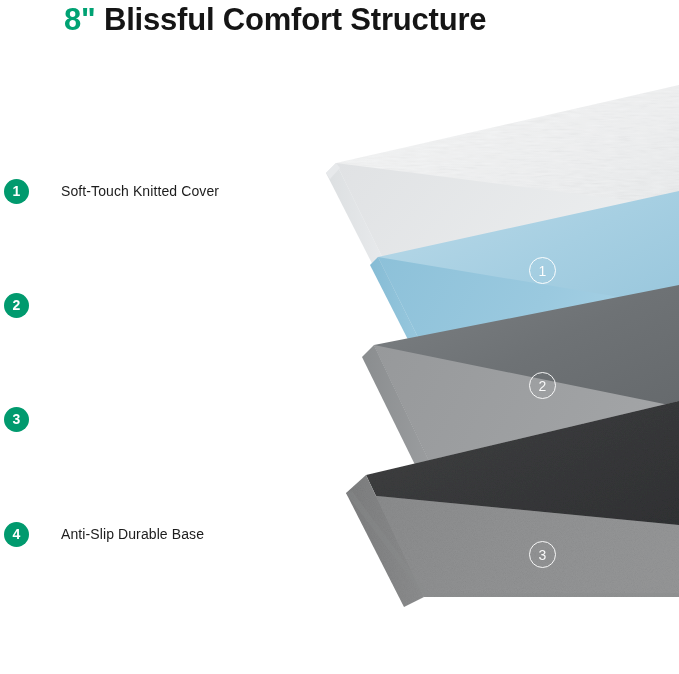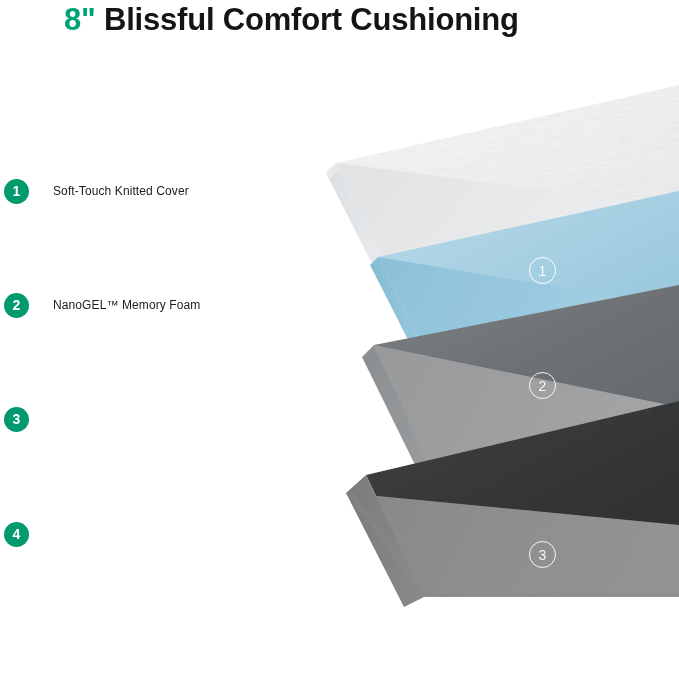--- a/index.html
+++ b/index.html
@@ -60,22 +60,22 @@
     font-weight: bold;
     display: flex;
     align-items: center;
     justify-content: center;
     flex: 0 0 auto;
     line-height: 1;
     padding-bottom: 1px;
     box-sizing: border-box;
   }
   .legend-label {
-    margin-left: 24px;
-    font-size: 12px;
+    margin-left: 32px;
+    font-size: 14px;
     color: #1c1c1c;
     white-space: nowrap;
     letter-spacing: 0.1px;
   }
 
   
   #diagram {
     position: absolute;
     left: 300px;
     top: 95px;
@@ -111,40 +111,40 @@
   }
   .slab-badge.b1 { left: 229px; top: 162px; }
   .slab-badge.b2 { left: 229px; top: 277px; }
   .slab-badge.b3 { left: 229px; top: 446px; }
   
   .slab-badge.b1 { border-color: rgba(255,255,255,0.95); color: rgba(255,255,255,0.98); }
 </style>
 </head>
 <body>
 
-<div id="title"><span class="thickness">8"</span><span> Blissful Comfort Cushioning</span></div>
+<div id="title"><span class="thickness">8"</span><span> Blissful Comfort Structure</span></div>
 
 <div id="legend">
 
   <div class="legend-row r0">
     <div class="legend-badge">1</div>
     <div class="legend-label">Soft-Touch Knitted Cover</div>
   </div>
 
   <div class="legend-row r1">
     <div class="legend-badge">2</div>
-    <div class="legend-label">NanoGEL™ Memory Foam</div>
   </div>
 
   <div class="legend-row r2">
     <div class="legend-badge">3</div>
   </div>
 
   <div class="legend-row r3">
     <div class="legend-badge">4</div>
+    <div class="legend-label">Anti-Slip Durable Base</div>
   </div>
 
 </div>
 
 <div id="diagram">
 
   <div class="slab">
   <svg width="379" height="575" viewBox="0 0 379 575" xmlns="http://www.w3.org/2000/svg">
     <defs>
 

